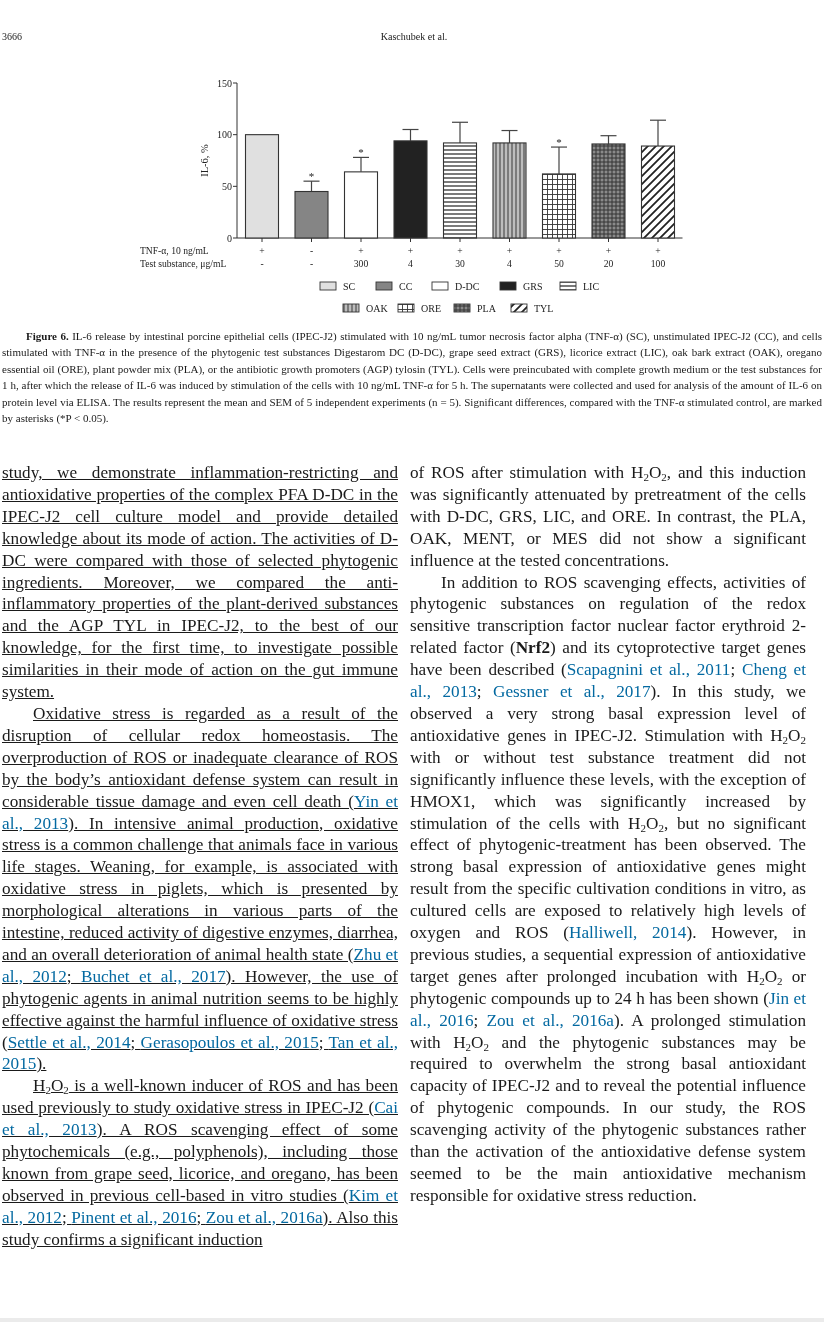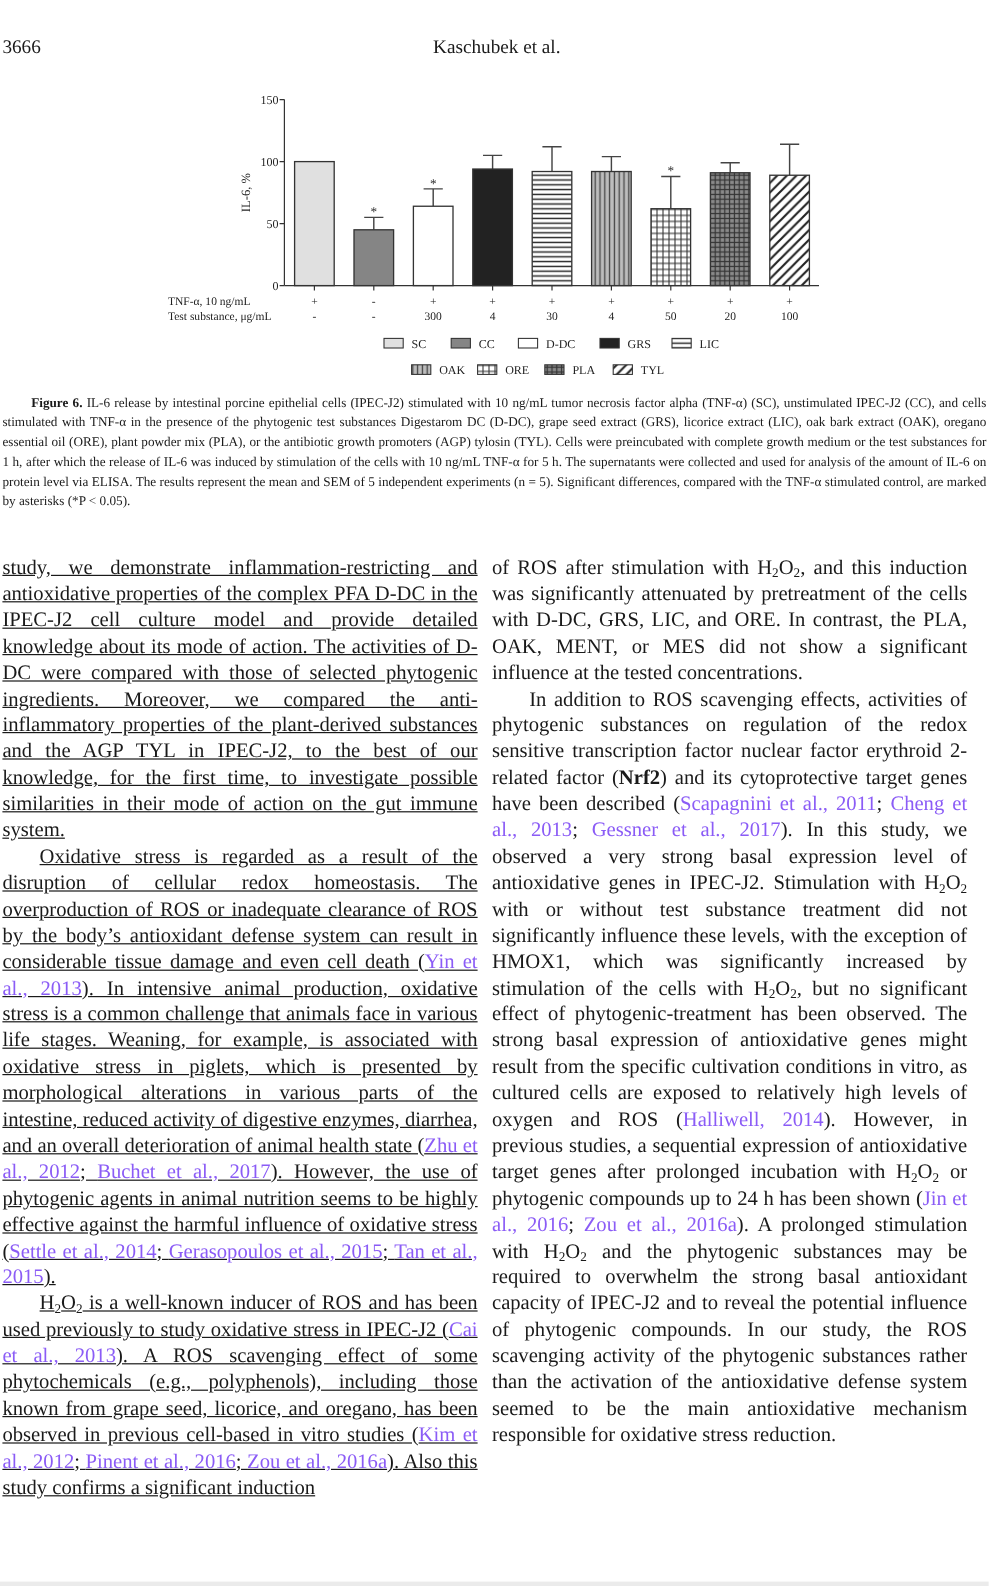--- a/index.html
+++ b/index.html
@@ -1,31 +1,31 @@
 <!DOCTYPE html>
 <html><head>
 <meta charset="utf-8">
 <style>
   html, body { margin: 0; padding: 0; background: #ffffff; }
   body { width: 824px; height: 1322px; position: relative; overflow: hidden;
          font-family: "Liberation Serif", "DejaVu Serif", serif; color: #1a1a1a; }
-  .running-head { position: absolute; top: 31px; left: 0; width: 824px; height: 22px; font-size: 16px; }
+  .running-head { position: absolute; top: 31px; left: 0; width: 824px; height: 22px; font-size: 10px; }
   .page-num { position: absolute; left: 2px; top: 0; }
   .authors { position: absolute; left: 0; width: 824px; text-align: center; top: 0; padding-left: 2px; }
   #figure { position: absolute; left: 130px; top: 72px; width: 570px; height: 250px; }
   #figure svg { width: 570px; height: 250px; display: block; }
   .caption { position: absolute; left: 2px; top: 328px; width: 820px; font-size: 11px; line-height: 16.4px;
              text-align: justify; text-indent: 24px; }
   .caption b { font-weight: bold; }
   .col { position: absolute; top: 462px; width: 396px; font-size: 17.2px; line-height: 21.9px; text-align: justify; }
   .col.left { left: 2px; text-decoration: underline; }
   .col.right { left: 410px; }
   .col p { margin: 0; text-indent: 31px; }
   .col p.noindent { text-indent: 0; }
-  .ref { color: #8b5cf6; }
+  .ref { color: #0369a1; }
   sub { font-size: 11px; line-height: 0; vertical-align: -3px; }
   .bottom-bar { position: absolute; left: 0; top: 1318px; width: 824px; height: 4px; background: #ebebeb; }
 </style>
 </head>
 <body>
 
 <div class="running-head">
   <span class="page-num">3666</span>
   <span class="authors">Kaschubek et al.</span>
 </div>

